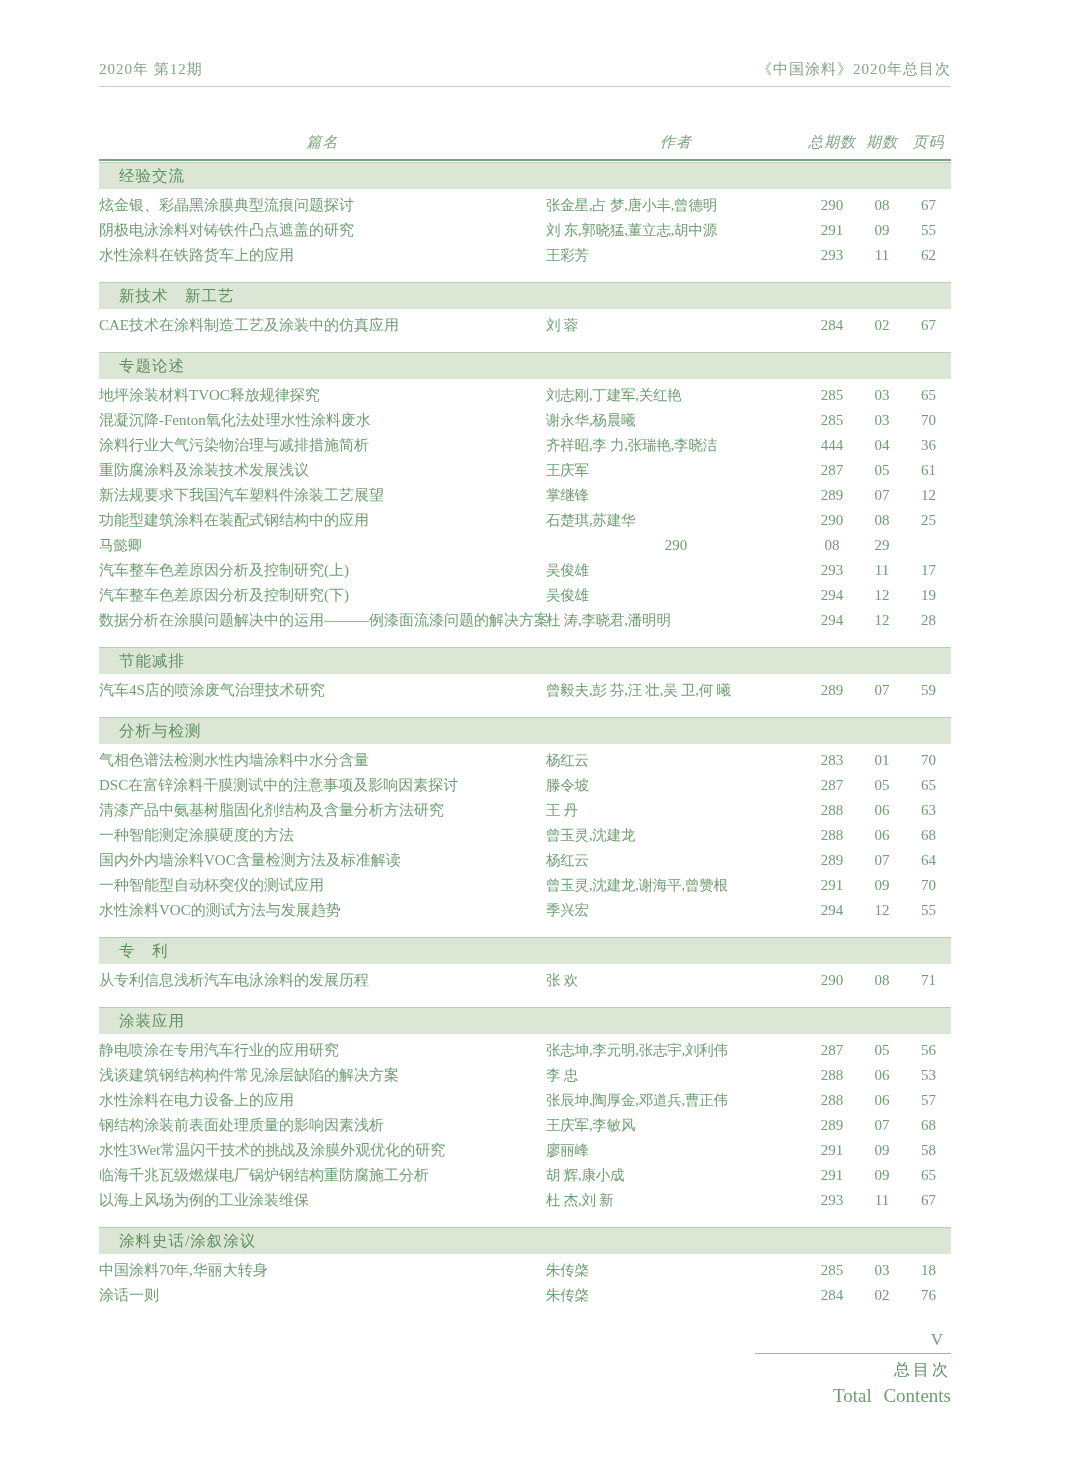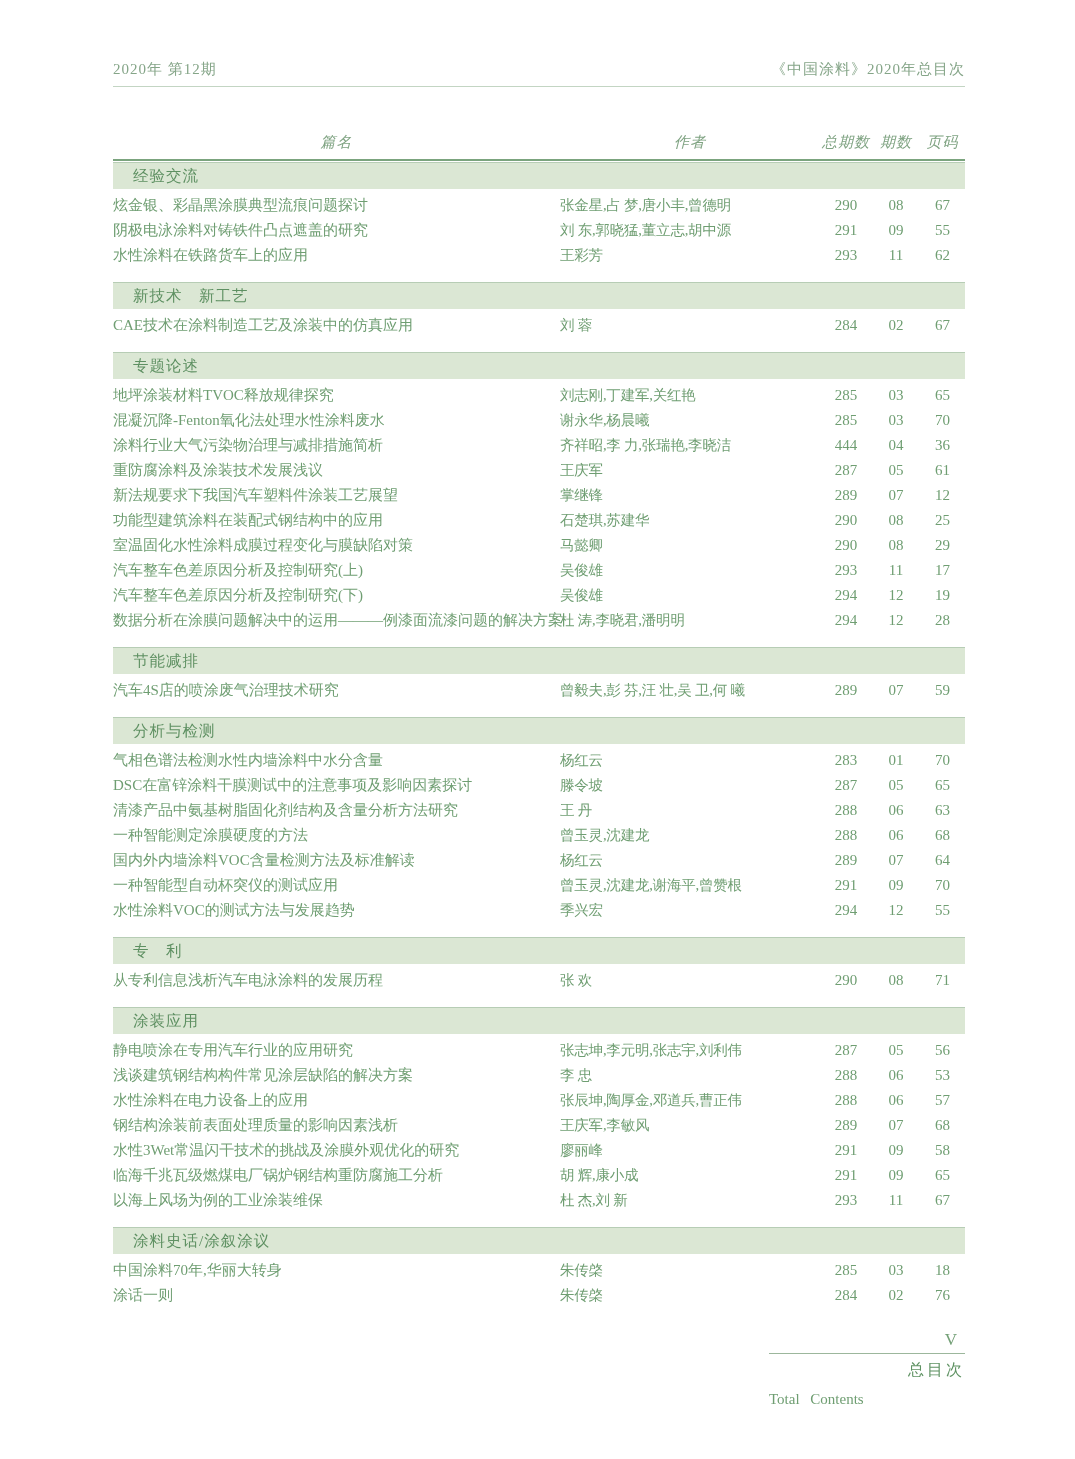--- a/index.html
+++ b/index.html
@@ -1,21 +1,21 @@
 <!DOCTYPE html>
 <html><head>
 <meta charset="utf-8">
 <style>
   html,body{margin:0;padding:0;background:#e9e9e9;}
   .page{
     width:1075px;height:1459px;background:#ffffff;position:relative;
     margin:0 auto;font-family:"Liberation Serif", serif;
     box-shadow:0 0 4px rgba(0,0,0,.15);overflow:hidden;
   }
-  .content{position:absolute;left:113px;top:60px;width:852px;}
+  .content{position:absolute;left:99px;top:60px;width:852px;}
   
   .page-header{
     display:flex;justify-content:space-between;align-items:flex-end;
     font-size:15px;color:#85a588;letter-spacing:1px;
     padding-bottom:7px;border-bottom:1px solid #c3d5c3;
   }
   
   .table-head{
     display:grid;grid-template-columns:447px 260px 52px 48px 45px;
     margin-top:46px;padding-bottom:7px;border-bottom:2px solid #7ba47e;
@@ -37,21 +37,21 @@
   .c-title{padding-right:4px;white-space:nowrap;}
   .c-authors{white-space:nowrap;font-size:14.5px;letter-spacing:-0.2px;}
   .c-num{text-align:center;font-family:"Liberation Serif", serif;}
   
   .footer{
     width:196px;margin:22px 0 0 auto;color:#6f9e72;
   }
   .footer .pageno{text-align:right;padding-right:8px;font-size:17px;color:#74a077;}
   .footer .rule{border-top:1px solid #9cb79c;margin:3px 0 6px 0;}
   .footer .cn{text-align:right;font-size:16px;letter-spacing:3px;color:#5f9263;}
-  .footer .en{font-size:15px;word-spacing:7px;color:#6f9e72;margin-top:10px;}
+  .footer .en{text-align:right;font-size:19px;word-spacing:7px;color:#6f9e72;margin-top:4px;}
 </style>
 </head>
 <body>
 
 <div class="page">
   <div class="content">
 
     <div class="page-header">
       <span>2020年  第12期</span>
       <span>《中国涂料》2020年总目次</span>
@@ -159,21 +159,20 @@
 
   <div class="row">
     <div class="c-title">功能型建筑涂料在装配式钢结构中的应用</div>
     <div class="c-authors">石楚琪,苏建华</div>
     <div class="c-num c-total">290</div>
     <div class="c-num c-issue">08</div>
     <div class="c-num c-page">25</div>
   </div>
 
   <div class="row">
-    <div class="c-title">室温固化水性涂料成膜过程变化与膜缺陷对策</div>
     <div class="c-authors">马懿卿</div>
     <div class="c-num c-total">290</div>
     <div class="c-num c-issue">08</div>
     <div class="c-num c-page">29</div>
   </div>
 
   <div class="row">
     <div class="c-title">汽车整车色差原因分析及控制研究(上)</div>
     <div class="c-authors">吴俊雄</div>
     <div class="c-num c-total">293</div>

